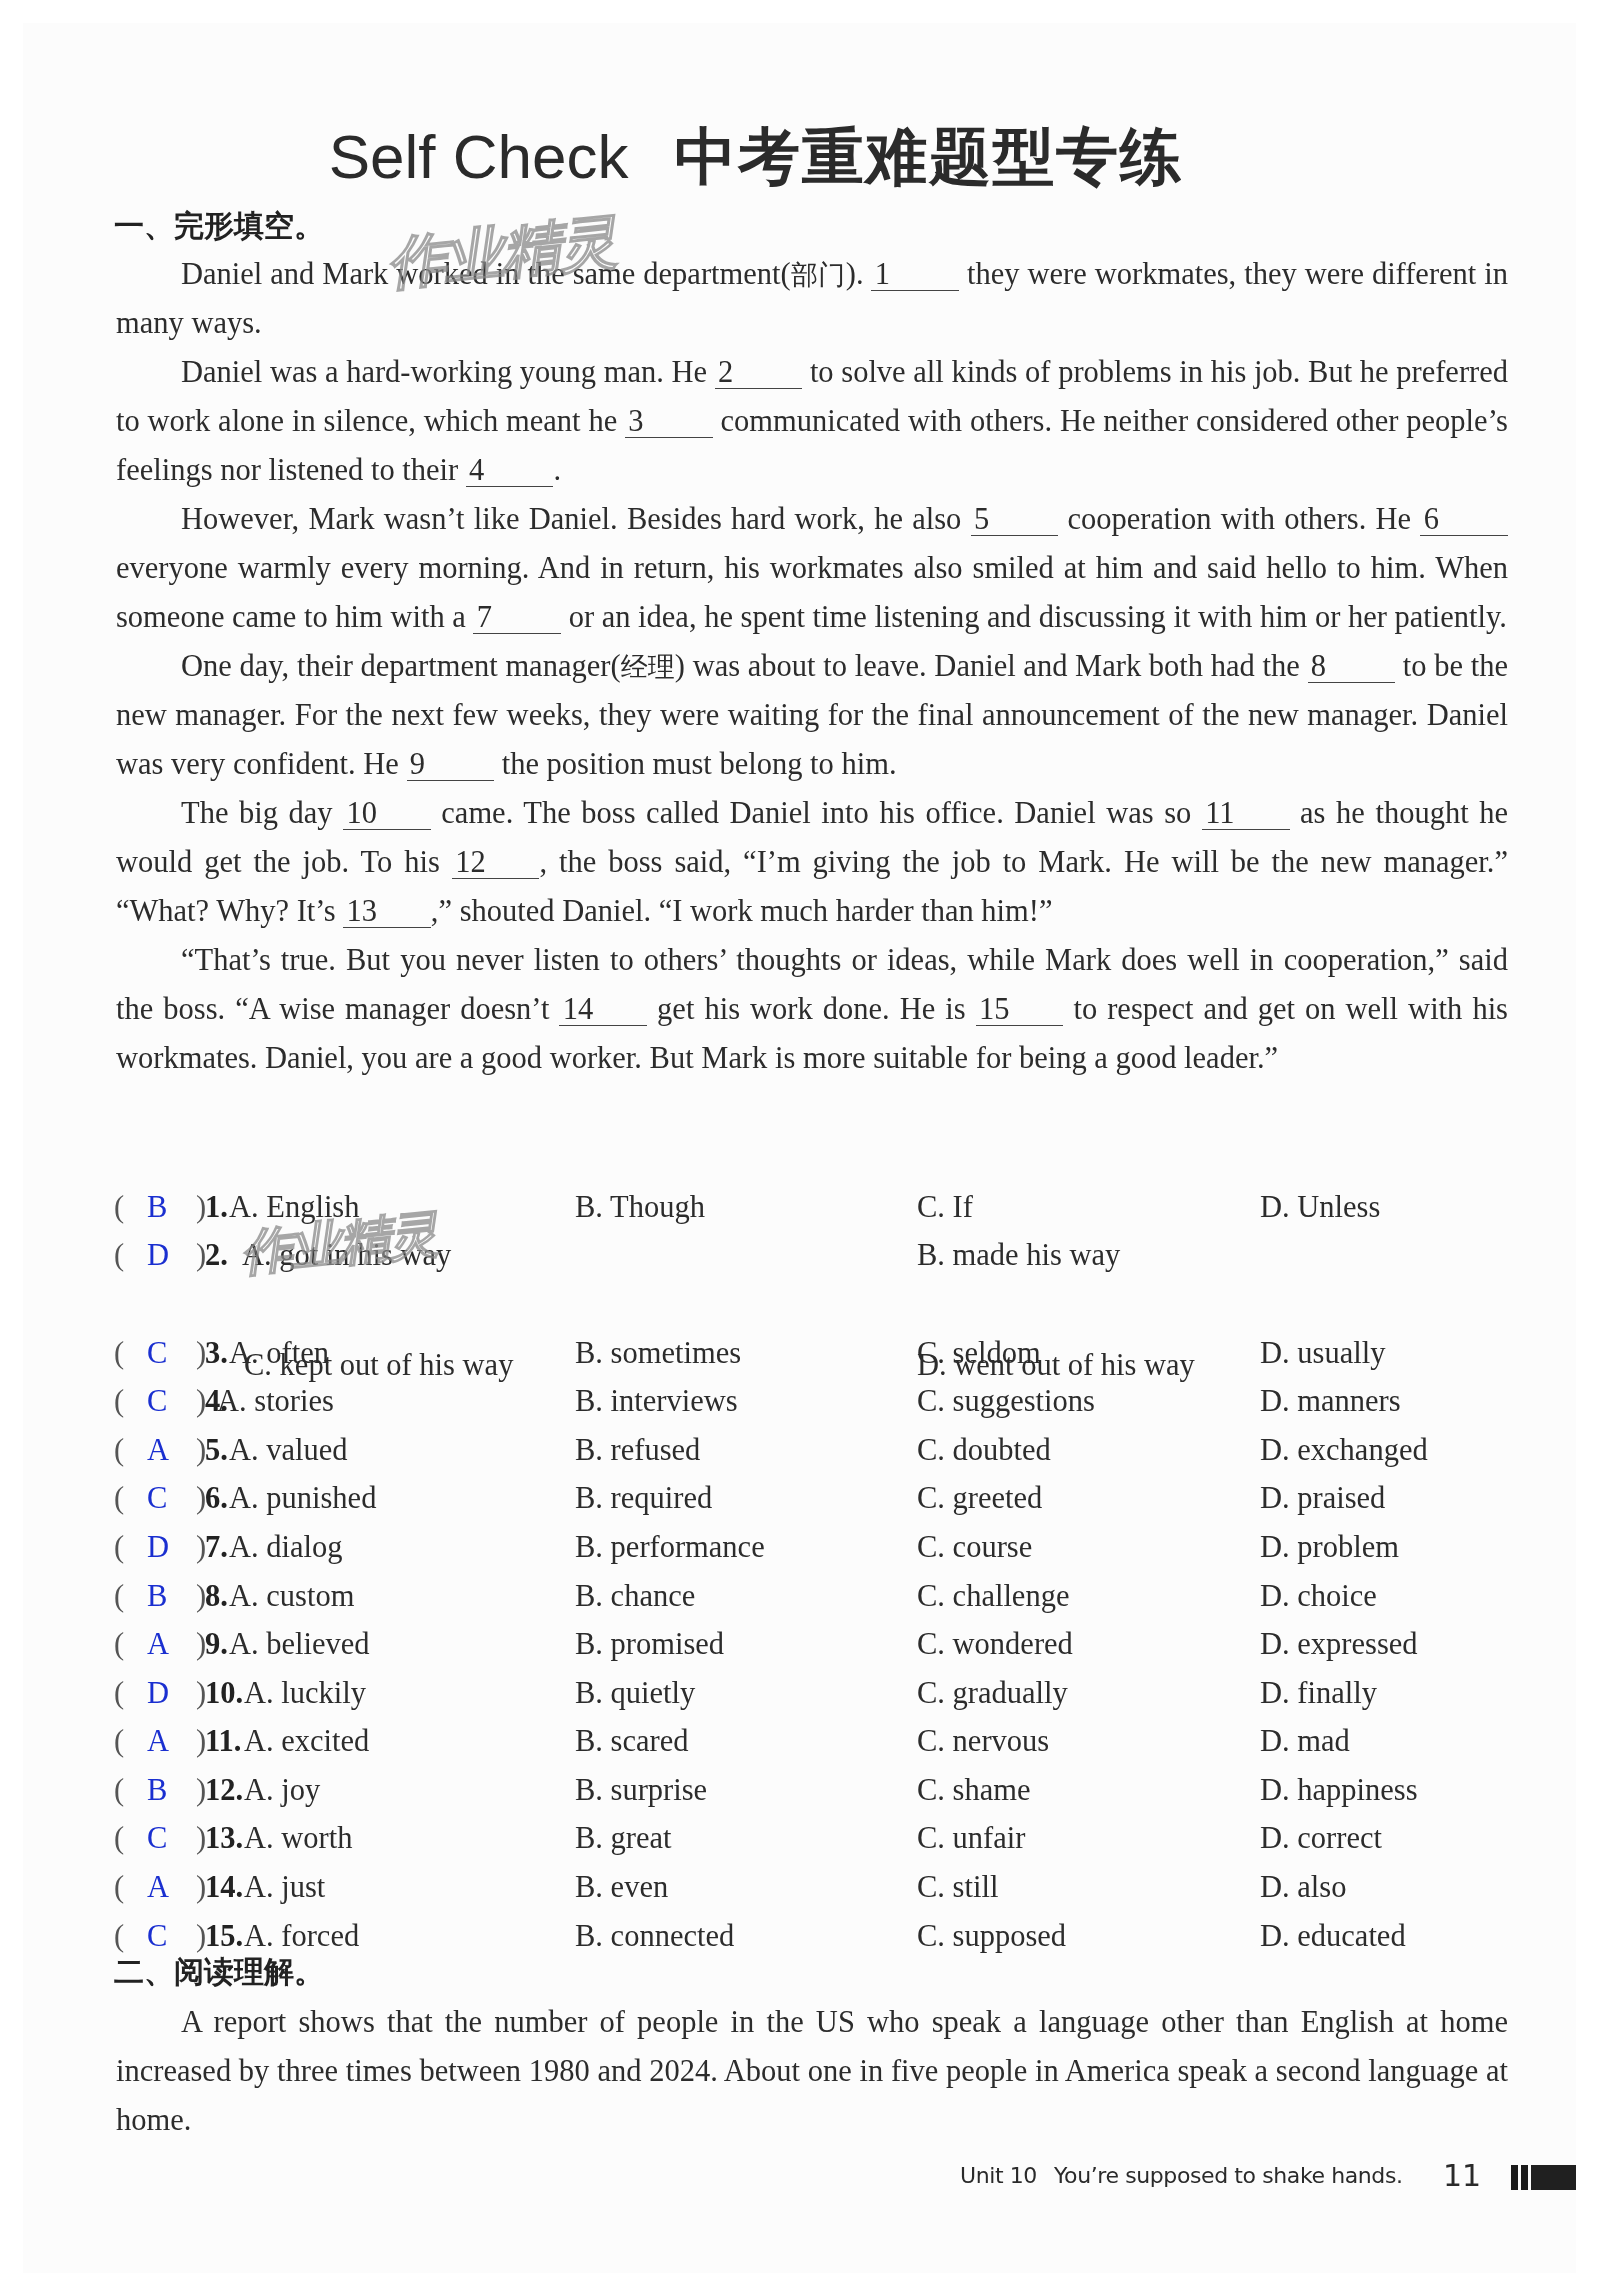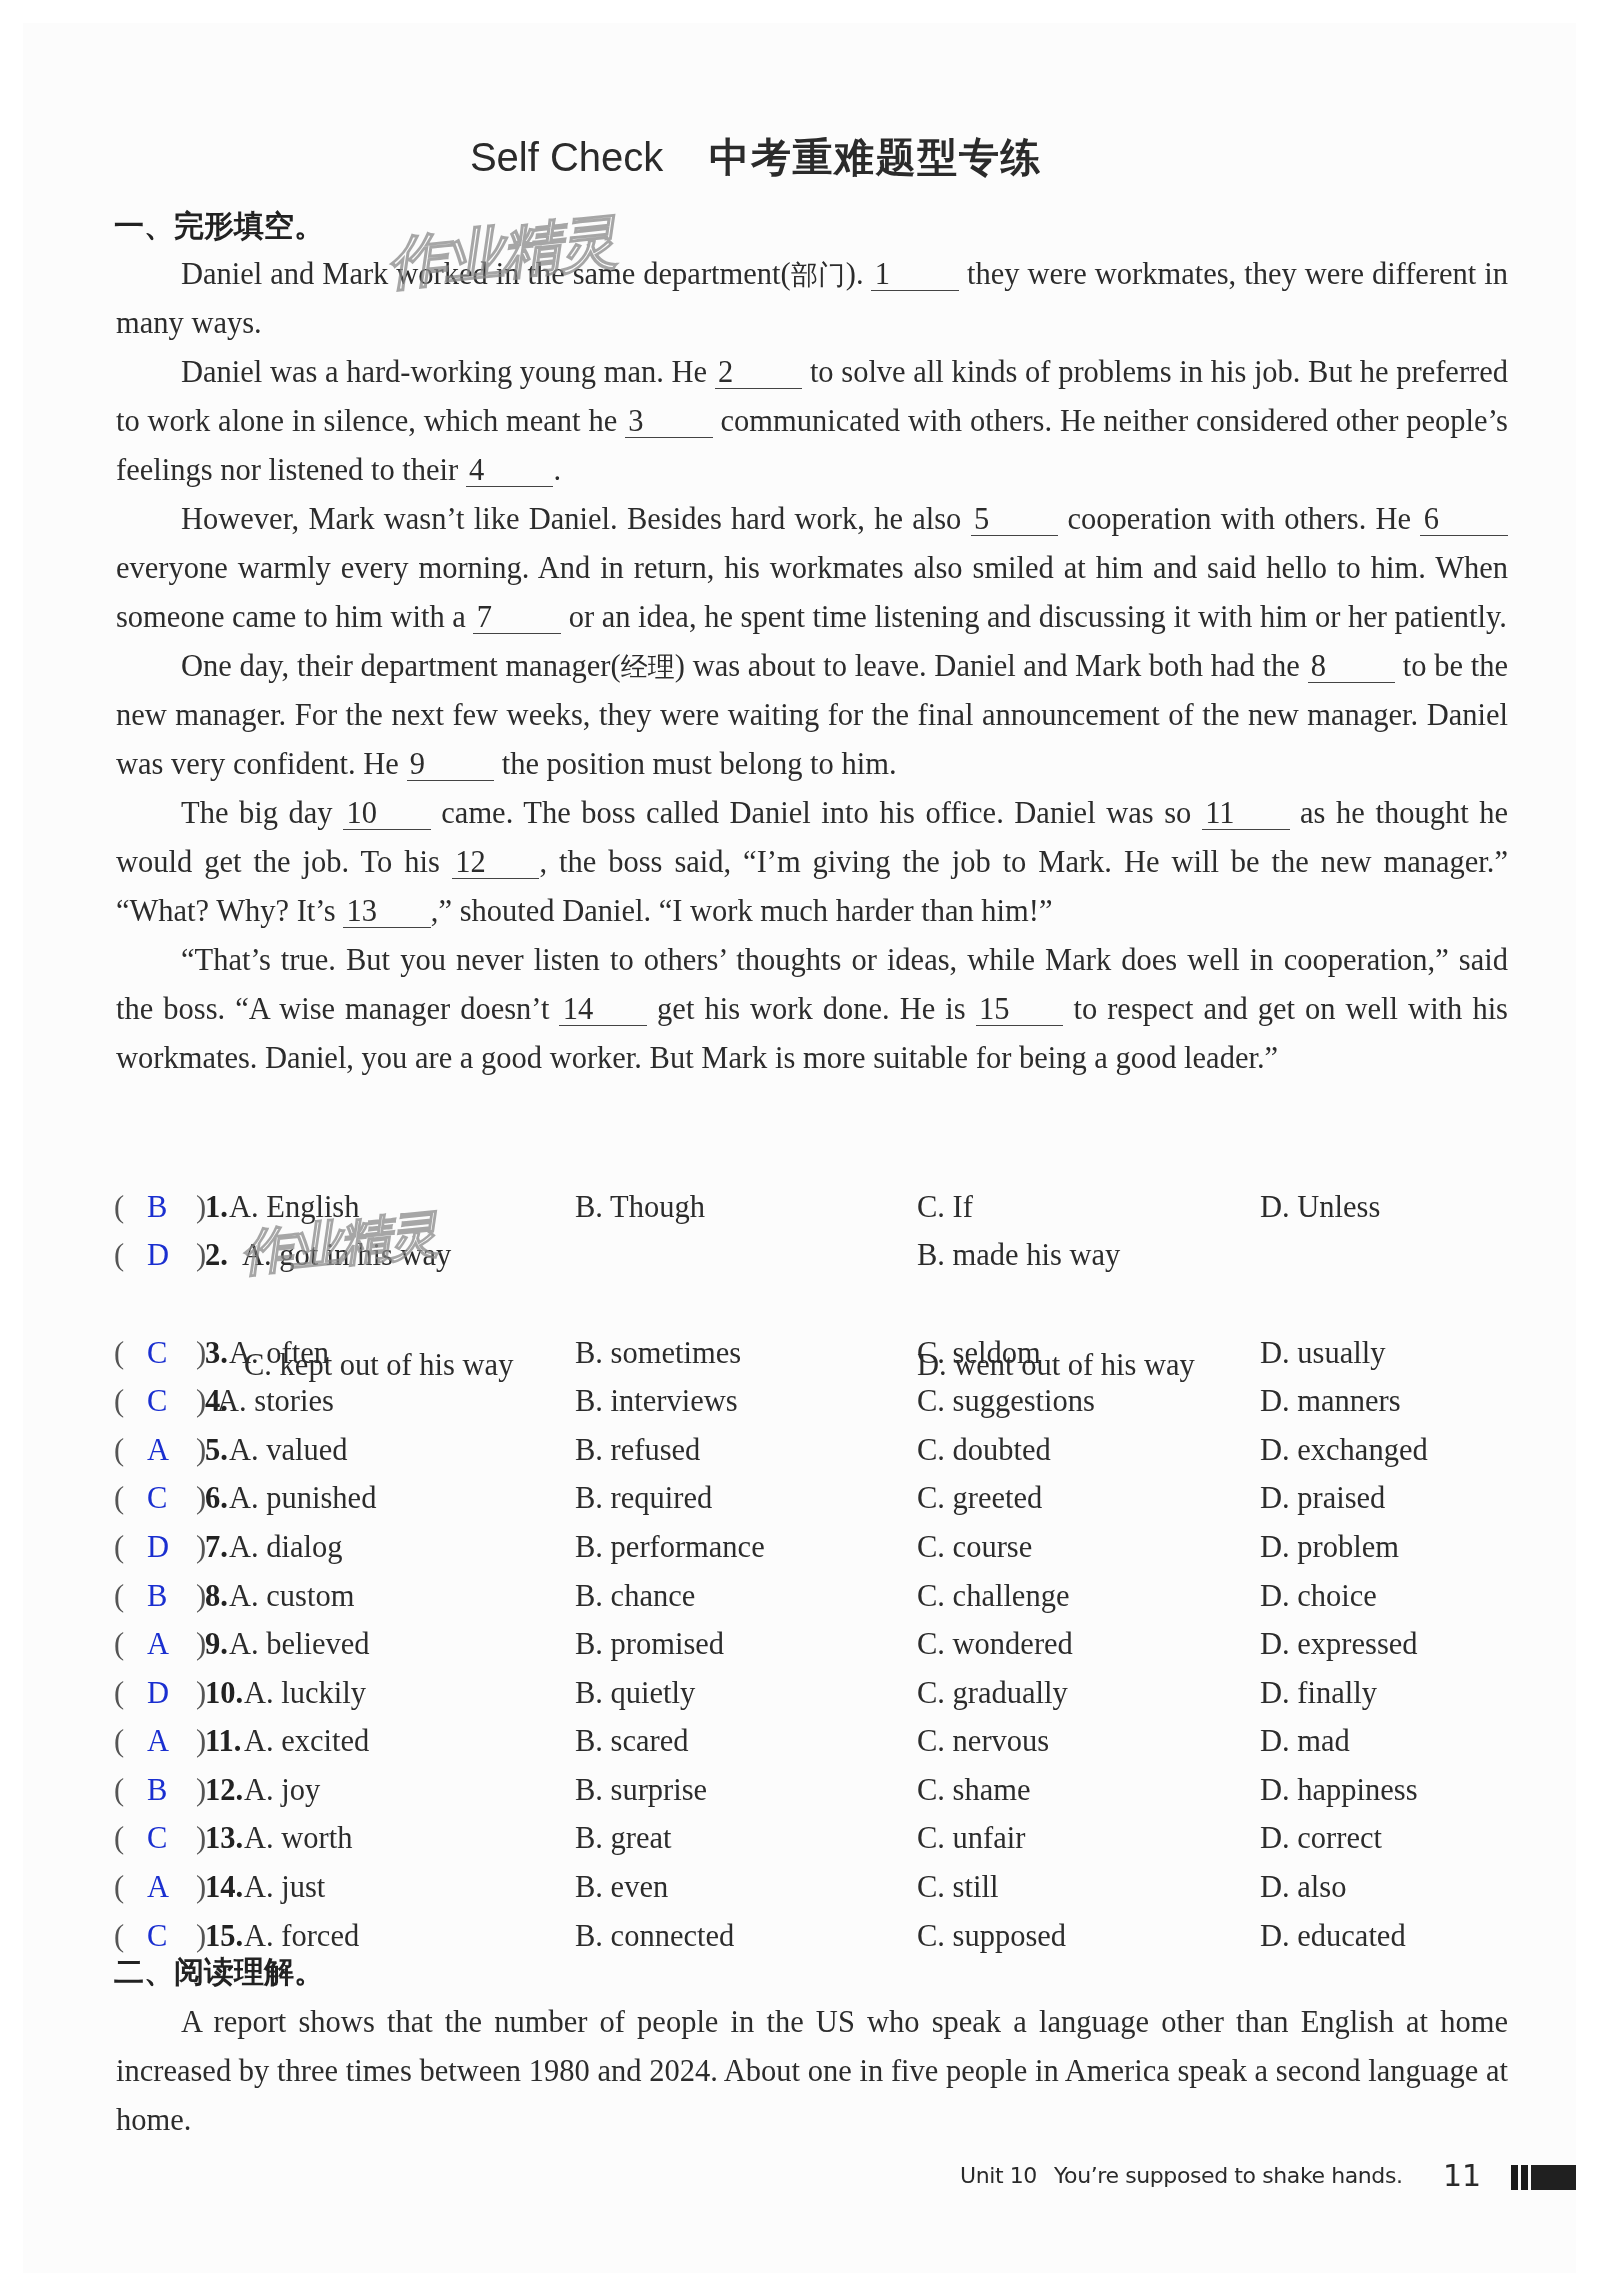--- a/index.html
+++ b/index.html
@@ -7,21 +7,21 @@
     width: 1601px; height: 2295px; background: #ffffff; position: relative; overflow: hidden;
     font-family: "Liberation Serif", "DejaVu Serif", serif; color: #2a2a2a;
   }
   .page {
     position: absolute; left: 23px; top: 23px; width: 1553px; height: 2250px;
     background: #fcfcfc;
   }
 
   .title {
     position: absolute; left: 0; width: 1512px; top: 124px; text-align: center;
-    font-size: 40px; line-height: 66px; color: #2b2b2b;
+    font-size: 62px; line-height: 66px; color: #2b2b2b;
   }
   .title .en { font-family: "Liberation Sans", "DejaVu Sans", sans-serif; font-weight: normal; letter-spacing: 0px; }
   .title .gap { display: inline-block; width: 46px; }
   .title .zh { font-family: "DejaVu Serif", serif; font-weight: bold; letter-spacing: 1.6px; }
 
   .section-heading {
     position: absolute; left: 114px; font-family: "DejaVu Sans", sans-serif;
     font-size: 30px; line-height: 36px; color: #222; font-weight: bold;
   }
 

